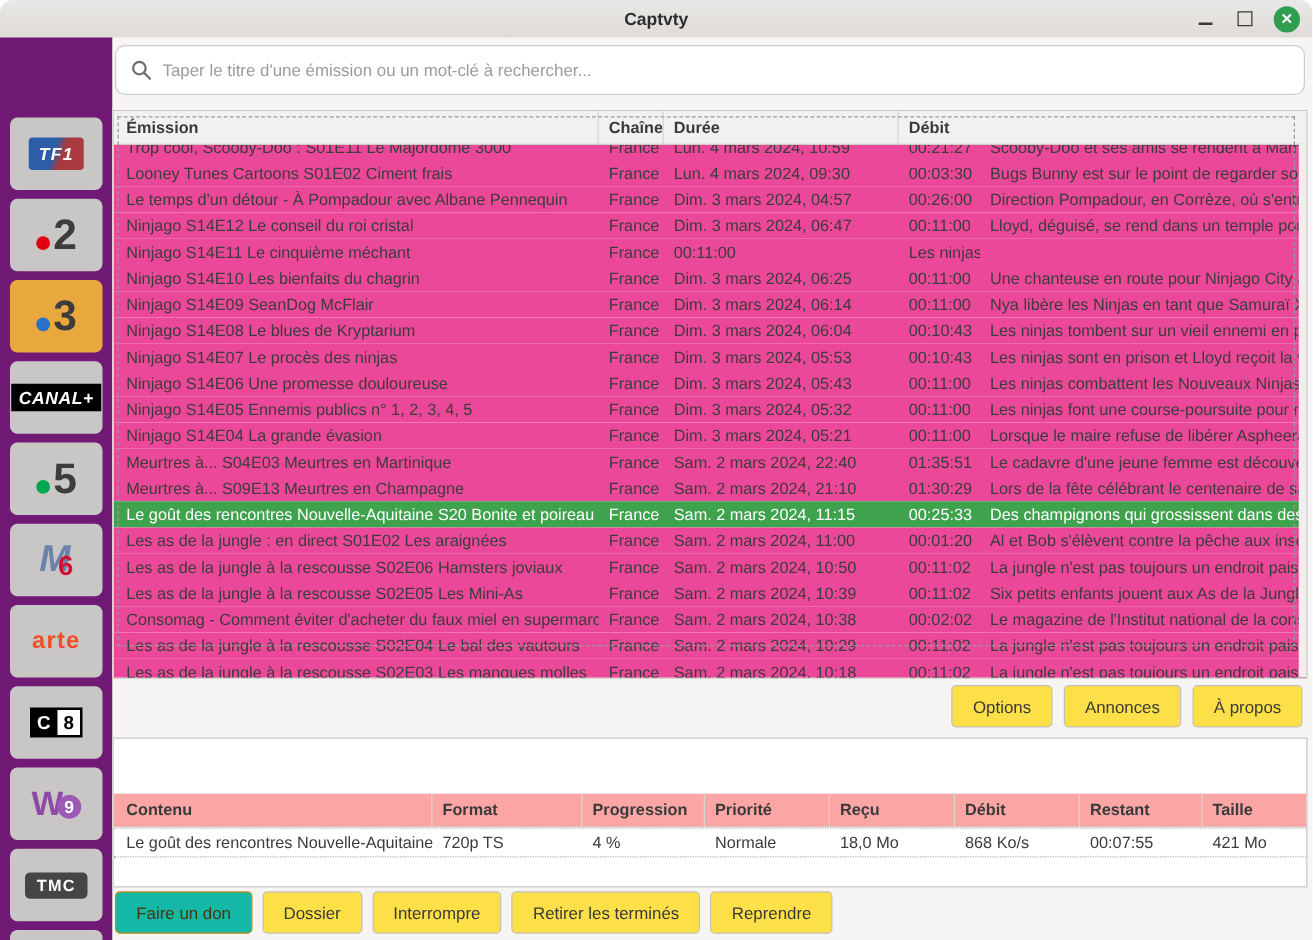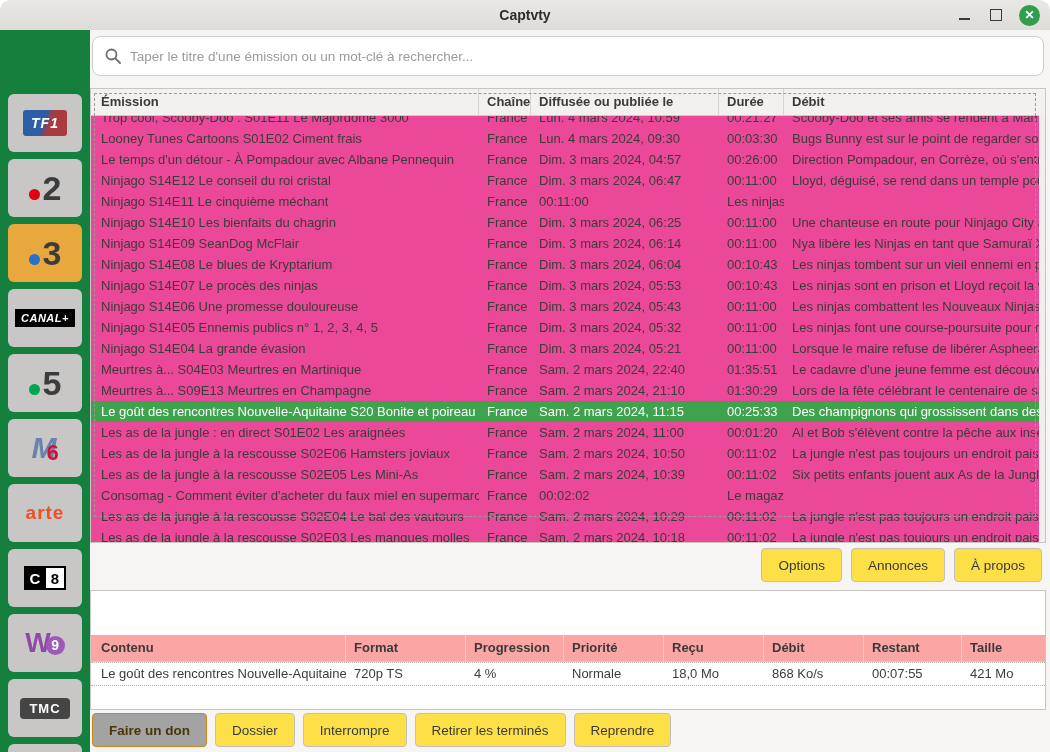--- a/index.html
+++ b/index.html
@@ -9,31 +9,31 @@
   
   .titlebar{position:absolute;top:0;left:0;right:0;height:30px;background:linear-gradient(#eae8e6,#dedbd8);border-bottom:1px solid #c4c0bb;border-radius:10px 10px 0 0;display:flex;align-items:center;justify-content:center;}
   .title{font-weight:bold;font-size:14px;color:#2d2d2d;}
   .win-controls{position:absolute;right:10px;top:0;height:30px;display:flex;align-items:center;gap:14px;}
   .ctl{width:18px;height:18px;display:flex;align-items:center;justify-content:center;cursor:default;}
   .ctl-min{width:11px;height:2px;background:#3a3a3a;margin-top:8px;}
   .ctl-max{width:10px;height:10px;border:1.5px solid #3a3a3a;background:transparent;}
   .ctl-close{width:21px;height:21px;border-radius:50%;background:#2f9e4f;color:#fff;font-size:12px;font-weight:bold;display:flex;align-items:center;justify-content:center;line-height:1;}
 
   
-  .sidebar{position:absolute;left:0;top:30px;bottom:0;width:90px;background:#15803d;overflow:hidden;}
+  .sidebar{position:absolute;left:0;top:30px;bottom:0;width:90px;background:#701a75;overflow:hidden;}
   .tile{position:absolute;left:8px;width:74px;height:58px;background:#c8c7c6;border-radius:6px;display:flex;align-items:center;justify-content:center;cursor:pointer;}
   .tile.selected{background:#e9a83e;}
   .logo-tf1{width:44px;height:26px;border-radius:3px;background:linear-gradient(110deg,#2b5ea7 45%,#a93a40 60%);color:#fff;font-weight:bold;font-style:italic;font-size:14px;letter-spacing:1px;display:flex;align-items:center;justify-content:center;}
   .dotlogo{display:flex;align-items:center;}
   .dot{width:11px;height:11px;border-radius:50%;margin-right:3px;margin-top:12px;}
   .dot-red{background:#e1000f;}
   .dot-blue{background:#2a70c8;}
   .dot-green{background:#00a550;}
   .dignum{font-size:34px;font-weight:bold;color:#3c3c3c;line-height:1;}
-  .logo-canal{background:#000;color:#fff;padding:3px 6px;font-weight:bold;font-style:italic;font-size:11px;letter-spacing:.5px;}
+  .logo-canal{background:#000;color:#fff;padding:3px 6px;font-weight:bold;font-style:italic;font-size:14px;letter-spacing:.5px;}
   .m6-m{font-size:30px;font-weight:800;font-style:italic;color:#6b82ad;line-height:1;}
   .m6-six{font-size:22px;font-weight:800;color:#d21034;margin-left:-10px;margin-top:10px;line-height:1;}
   .logo-arte{color:#f04e23;font-weight:bold;font-size:19px;letter-spacing:1px;}
   .c8{display:flex;gap:2px;background:#000;padding:2px;}
   .c8-c{background:#000;color:#fff;width:18px;height:20px;display:flex;align-items:center;justify-content:center;font-weight:800;font-size:15px;}
   .c8-8{background:#fff;color:#000;width:18px;height:20px;display:flex;align-items:center;justify-content:center;font-weight:800;font-size:15px;}
   .w9{display:flex;align-items:flex-start;}
   .w9-w{font-size:27px;font-weight:800;color:#8f49a8;line-height:1;}
   .w9-9{width:19px;height:19px;border-radius:50%;background:#9c59b5;color:#fff;font-size:14px;font-weight:700;display:flex;align-items:center;justify-content:center;margin-left:-5px;margin-top:6px;}
   .logo-tmc{background:#454545;color:#fff;font-weight:700;padding:3px 9px;border-radius:4px;font-size:13px;letter-spacing:1px;}
@@ -68,21 +68,21 @@
   .dl-head{display:grid;grid-template-columns:255px 120px 98px 100px 100px 100px 98px 1fr;height:26px;line-height:26px;background:#fca5a5;border-bottom:1px solid #cfccc8;font-weight:bold;font-size:13px;color:#3a3a3a;margin-top:44px;}
   .dl-head span{padding-left:8px;border-right:1px solid #d8d5d1;overflow:hidden;white-space:nowrap;}
   .dl-head span:first-child{padding-left:10px;}
   .dl-head span:last-child{border-right:none;}
   .dl-row{display:grid;grid-template-columns:255px 120px 98px 100px 100px 100px 98px 1fr;height:22px;line-height:22px;font-size:13px;color:#3c3c3c;border-bottom:1px dotted #b9b6b2;border-top:1px dotted #b9b6b2;background:#fff;cursor:default;}
   .dl-row span{padding-left:8px;overflow:hidden;white-space:nowrap;}
   .dl-row span:first-child{padding-left:10px;}
 
   
   .bottombar{position:absolute;top:683px;left:2px;height:34px;display:flex;gap:8px;}
-  .btn-donate{background:#a3a3a3;border:1px solid #c8891a;color:#4a3506;font-weight:bold;}
+  .btn-donate{background:#14b8a6;border:1px solid #c8891a;color:#4a3506;font-weight:normal;}
 </style>
 </head>
 <body>
 
 <div class="window">
 
   <div class="titlebar">
     <div class="title">Captvty</div>
     <div class="win-controls">
       <div class="ctl">
@@ -154,21 +154,20 @@
           <circle cx="6.5" cy="6.5" r="5" fill="none" stroke="#6e6e6e" stroke-width="1.8"></circle>
           <line x1="10.3" y1="10.3" x2="15" y2="15" stroke="#6e6e6e" stroke-width="1.8" stroke-linecap="round"></line>
         </svg>
       <span class="search-ph">Taper le titre d'une émission ou un mot-clé à rechercher...</span>
     </div>
 
     <div class="tv-wrap">
       <div class="thead">
         <span>Émission</span>
         <span>Chaîne</span>
-        <span>Diffusée ou publiée le</span>
         <span>Durée</span>
         <span>Débit</span>
       </div>
       <div class="tv-body" id="program-list">
           <div class="trow partial-top">
             <span>Trop cool, Scooby-Doo : S01E11 Le Majordome 3000</span>
             <span>France 3</span>
             <span>Lun. 4 mars 2024, 10:59</span>
             <span>00:21:27</span>
             <span>Scooby-Doo et ses amis se rendent à Mammatace</span>
@@ -287,20 +286,21 @@
           <div class="trow">
             <span>Les as de la jungle à la rescousse S02E05 Les Mini-As</span>
             <span>France 3</span>
             <span>Sam. 2 mars 2024, 10:39</span>
             <span>00:11:02</span>
             <span>Six petits enfants jouent aux As de la Jungle. Les</span>
           </div>
           <div class="trow">
             <span>Consomag - Comment éviter d'acheter du faux miel en supermarché</span>
             <span>France 3</span>
+            <span>Sam. 2 mars 2024, 10:38</span>
             <span>00:02:02</span>
             <span>Le magazine de l'Institut national de la consomma</span>
           </div>
           <div class="trow">
             <span>Les as de la jungle à la rescousse S02E04 Le bal des vautours</span>
             <span>France 3</span>
             <span>Sam. 2 mars 2024, 10:29</span>
             <span>00:11:02</span>
             <span>La jungle n'est pas toujours un endroit paisible. Le</span>
           </div>

